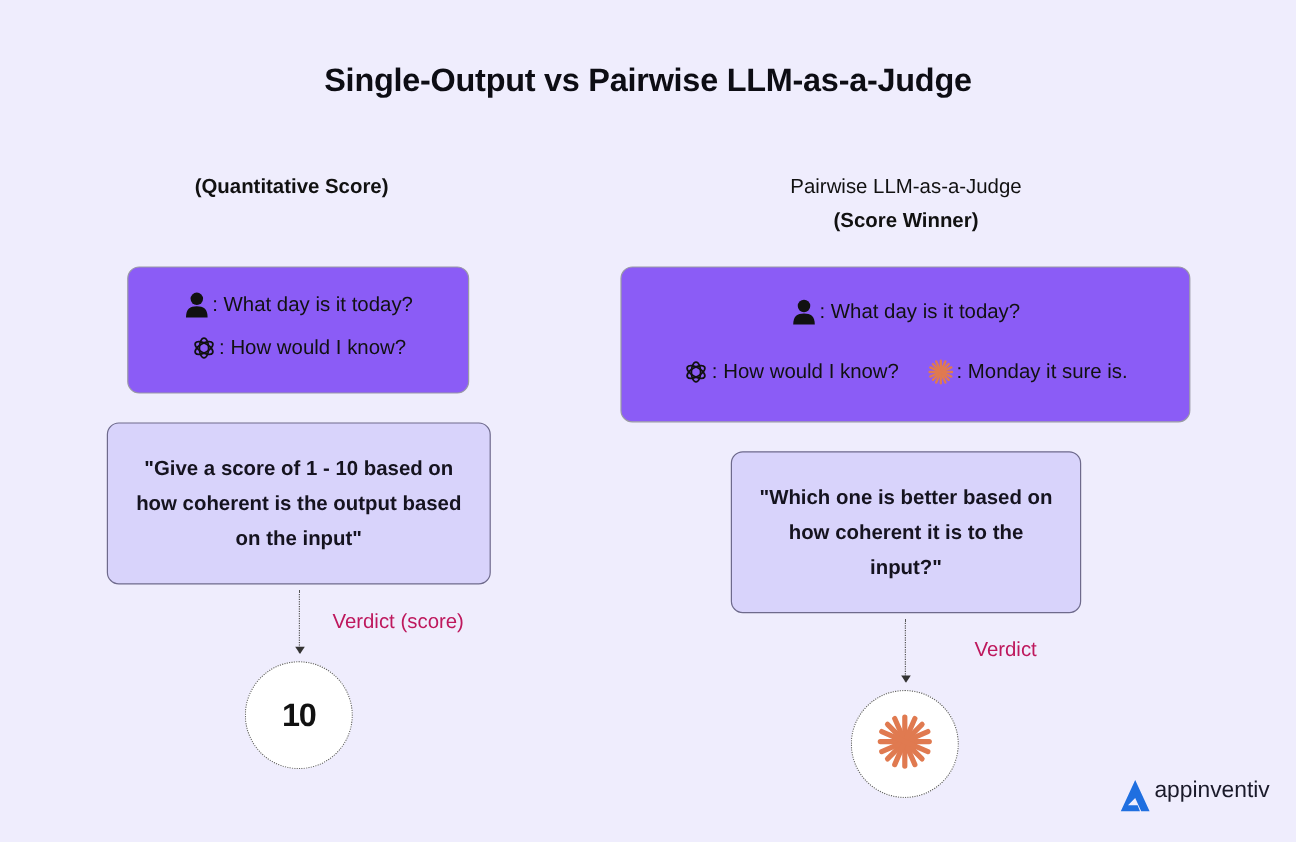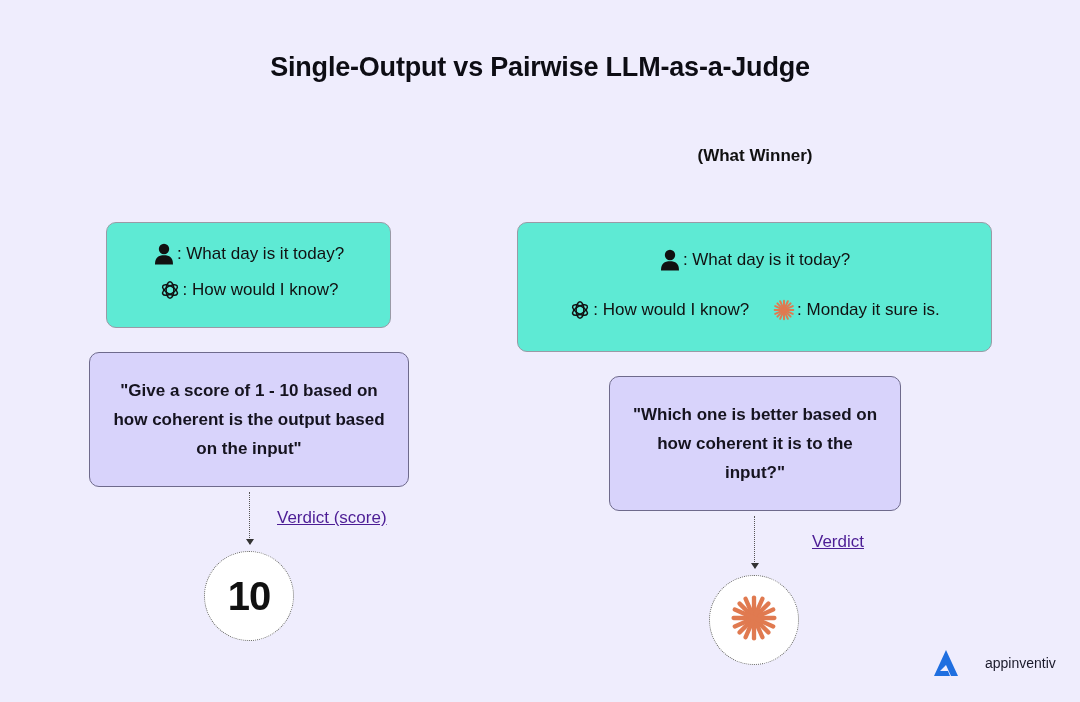--- a/index.html
+++ b/index.html
@@ -2,31 +2,31 @@
 <html><head>
 <meta charset="utf-8">
 <style>
   html,body{margin:0;padding:0;}
   body{width:1080px;height:702px;background:#efedfd;position:relative;overflow:hidden;
        font-family:"Liberation Sans","DejaVu Sans",sans-serif;color:#111;}
   .abs{position:absolute;}
   .title{left:0;top:52px;width:1080px;text-align:center;font-size:27px;font-weight:700;color:#0d0d14;letter-spacing:-0.2px;}
   .col-head{text-align:center;font-size:17px;line-height:28px;color:#111;}
   .col-head .sub{font-weight:700;}
-  .chat-box{background:#5eead4;border:1px solid #9a9aa6;border-radius:10px;box-sizing:border-box;}
+  .chat-box{background:#8b5cf6;border:1px solid #9a9aa6;border-radius:10px;box-sizing:border-box;}
   .line{display:flex;align-items:center;justify-content:center;font-size:17px;color:#111;}
   .line .ic{display:inline-flex;width:22px;height:22px;margin-right:2px;align-items:center;justify-content:center;}
   .prompt-box{background:#d8d3fb;border:1px solid #6e6a8c;border-radius:10px;box-sizing:border-box;
        display:flex;align-items:center;justify-content:center;text-align:center;font-size:17px;font-weight:700;line-height:29px;color:#15131f;}
   .arrow{width:0;border-left:1px dotted #555;}
   .arrow::after{content:"";position:absolute;left:-4px;bottom:-1px;border-left:4px solid transparent;border-right:4px solid transparent;border-top:6px solid #333;}
-  .verdict-label{font-size:17px;color:#4c1d95;text-decoration:underline;}
+  .verdict-label{font-size:17px;color:#be185d;}
   .circle{border-radius:50%;background:#fff;border:1px dotted #666;box-sizing:border-box;display:flex;align-items:center;justify-content:center;}
-  .score{font-size:40px;font-weight:700;color:#111;letter-spacing:-1px;}
-  .logo{display:flex;align-items:center;font-size:14px;color:#1a1a2a;gap:23px;}
+  .score{font-size:27px;font-weight:700;color:#111;letter-spacing:-1px;}
+  .logo{display:flex;font-size:19px;color:#1a1a2a;}
 </style>
 </head>
 <body>
 
 <svg width="0" height="0" style="position:absolute">
   <defs>
     <symbol id="user-sym" viewBox="0 0 20 22">
       <circle cx="10" cy="6" r="5.2" fill="#111"></circle>
       <path d="M1 21.5 C1 14.5 4.5 12.3 10 12.3 C15.5 12.3 19 14.5 19 21.5 Z" fill="#111"></path>
     </symbol>
@@ -48,20 +48,21 @@
         <line x1="27" y1="4" x2="13" y2="36"></line>
         <line x1="4" y1="13" x2="36" y2="27"></line>
       </g>
     </symbol>
   </defs>
 </svg>
 
 <div class="abs title">Single-Output vs Pairwise LLM-as-a-Judge</div>
 
 <div class="abs col-head" style="left:88px;top:142px;width:310px;">
+  <div class="sub">(Quantitative Score)</div>
 </div>
 
 <div class="abs chat-box" style="left:106px;top:222px;width:285px;height:106px;">
   <div class="line" style="margin-top:20px;">
     <span class="ic">
         <svg width="20" height="22">
           <use href="#user-sym"></use>
         </svg>
       </span>
     <span>: What day is it today?</span>
@@ -79,21 +80,22 @@
 <div class="abs prompt-box" style="left:89px;top:352px;width:320px;height:135px;padding:0 16px;">"Give a score of 1 - 10 based on how coherent is the output based on the input"</div>
 
 <div class="abs arrow" style="left:249px;top:492px;height:52px;"></div>
 <div class="abs verdict-label" style="left:277px;top:508px;">Verdict (score)</div>
 
 <div class="abs circle" style="left:204px;top:551px;width:90px;height:90px;">
   <span class="score">10</span>
 </div>
 
 <div class="abs col-head" style="left:600px;top:142px;width:310px;">
-  <div class="sub">(What Winner)</div>
+  <div>Pairwise LLM-as-a-Judge</div>
+  <div class="sub">(Score Winner)</div>
 </div>
 
 <div class="abs chat-box" style="left:517px;top:222px;width:475px;height:130px;">
   <div class="line" style="margin-top:26px;">
     <span class="ic">
         <svg width="20" height="22">
           <use href="#user-sym"></use>
         </svg>
       </span>
     <span>: What day is it today?</span>

